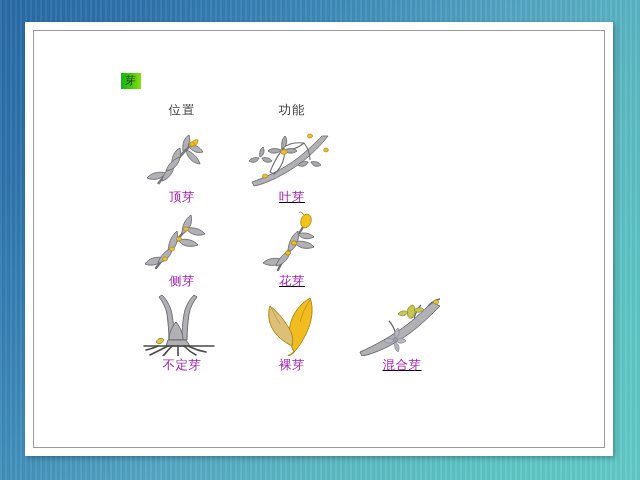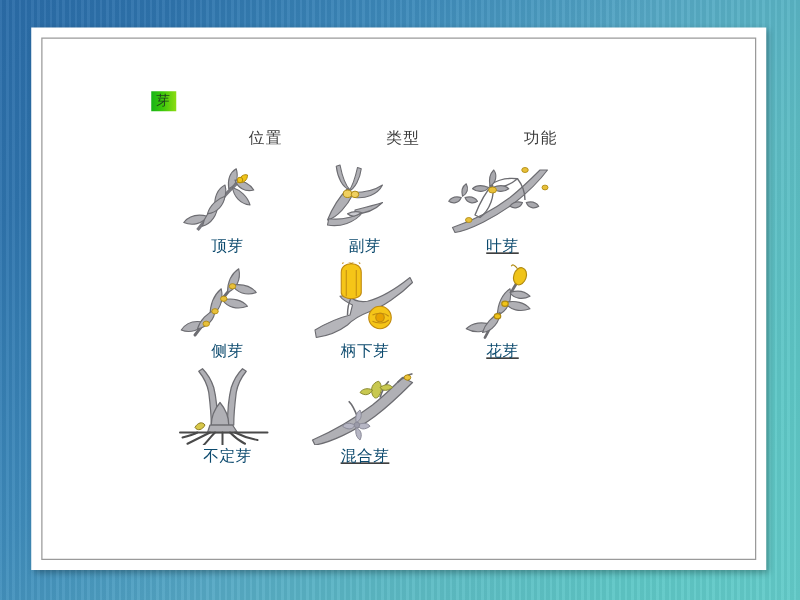--- a/index.html
+++ b/index.html
@@ -91,21 +91,21 @@
   #headers {
     position: absolute;
     left: 113px;
     top: 80px;
     width: 420px;
     display: flex;
   }
   .col-head {
     width: 88px;
     margin-right: 22px;
-    text-align: right;
+    text-align: center;
     font-size: 12.5px;
     color: #3b3b3b;
     letter-spacing: 1px;
   }
   .col-head:last-child { margin-right: 0; }
 
   
   #grid {
     position: absolute;
     left: 113px;
@@ -124,21 +124,21 @@
     align-items: center;
   }
   .cell:last-child { margin-right: 0; text-decoration: underline; }
   .cell-art {
     width: 88px;
     height: 62px;
     display: block;
   }
   .cell-label {
     font-size: 12.5px;
-    color: #0c4a6e;
+    color: #a21caf;
     letter-spacing: 0.5px;
     margin-top: 1px;
     white-space: nowrap;
   }
 </style>
 </head>
 <body>
 
 <div id="slide">
   <div id="frame-bands"></div>
@@ -147,21 +147,20 @@
     <div id="card-inner"></div>
 
     <div id="content">
 
       <div id="title-wrap">
         <span id="slide-title">芽</span>
       </div>
 
       <div id="headers">
         <div class="col-head">位置</div>
-        <div class="col-head">类型</div>
         <div class="col-head">功能</div>
       </div>
 
       <div id="grid">
 
         <div class="grid-row">
 
           <div class="cell">
             <svg class="cell-art" viewBox="0 0 88 62">
               <g stroke="#6d6d72" stroke-width="0.9" fill="#b0b0b5" stroke-linejoin="round">
@@ -175,38 +174,20 @@
                 <path d="M50 18 C56 18 62 21 65 26 C58 28 52 24 50 18 Z"></path>
               </g>
               <g stroke="#b08a10" stroke-width="0.8" fill="#f0c419">
                 <path d="M52 20 C54 15 57 13 60 14 C60 18 57 21 52 20 Z"></path>
                 <circle cx="54" cy="18" r="2.2"></circle>
               </g>
             </svg>
             <div class="cell-label">顶芽</div>
           </div>
 
-          <div class="cell">
-            <svg class="cell-art" viewBox="0 0 88 62">
-              <g stroke="#6d6d72" stroke-width="0.9" fill="#b0b0b5" stroke-linejoin="round">
-                <path d="M24 6 C26 16 28 22 32 26 C26 24 22 16 21 7 Z"></path>
-                <path d="M38 8 C36 17 34 23 31 27 C36 25 40 17 41 9 Z"></path>
-                <path d="M30 25 C24 31 18 40 14 50 C22 48 30 38 34 30 Z"></path>
-                <path d="M35 28 C44 28 52 26 58 22 C54 30 44 33 36 32 Z"></path>
-                <path d="M15 49 C24 50 34 48 42 44 C36 52 24 56 14 54 Z"></path>
-                <path d="M36 42 C44 40 52 38 58 36 C52 42 44 45 36 45 Z"></path>
-                <path d="M30 45 C34 43 38 43 41 44 C38 47 33 48 30 45 Z" fill="#c9c9ce"></path>
-              </g>
-              <g stroke="#b08a10" stroke-width="0.8" fill="#f0d060">
-                <ellipse cx="30" cy="29" rx="3.4" ry="3"></ellipse>
-                <ellipse cx="36" cy="29.5" rx="3" ry="2.6"></ellipse>
-              </g>
-            </svg>
-            <div class="cell-label">副芽</div>
-          </div>
 
 
           <div class="cell">
             <svg class="cell-art" viewBox="0 0 88 62">
               <g stroke="#6d6d72" stroke-width="0.9" fill="#b0b0b5" stroke-linejoin="round">
                 <path d="M4 56 C16 52 34 44 50 32 C60 24 68 16 74 10 L80 10 C74 18 64 28 54 36 C38 48 18 58 6 60 Z"></path>
                 <path d="M22 46 C26 36 30 28 36 22 C38 30 34 42 26 48 Z" fill="none" stroke-width="1.1"></path>
                 <path d="M34 22 C40 18 48 16 56 17 C50 22 42 25 34 24 Z" fill="none" stroke-width="1.1"></path>
                 <path d="M56 17 C60 22 62 28 62 34" fill="none" stroke-width="1.1"></path>
                 <g fill="#a9a9ae">
@@ -250,38 +231,20 @@
                 <ellipse cx="27" cy="49" rx="2.6" ry="2.1"></ellipse>
                 <ellipse cx="34" cy="39" rx="2.6" ry="2.1"></ellipse>
                 <ellipse cx="41" cy="29" rx="2.6" ry="2.1"></ellipse>
                 <ellipse cx="48" cy="19" rx="2.6" ry="2.1"></ellipse>
               </g>
             </svg>
             <div class="cell-label">侧芽</div>
           </div>
 
 
-          <div class="cell">
-            <svg class="cell-art" viewBox="0 0 88 62">
-              <g stroke="#6d6d72" stroke-width="0.9" fill="#b5b5ba" stroke-linejoin="round">
-                <path d="M4 54 C14 48 24 44 32 42 L34 34 C30 32 26 30 24 27 L30 26 C34 30 40 32 46 31 C58 28 70 20 80 12 L82 16 C72 26 58 36 46 40 C38 43 34 46 30 50 C22 56 12 59 5 60 Z"></path>
-                <path d="M30 42 C30 36 31 32 33 28" fill="none" stroke-width="1.2"></path>
-              </g>
-              <g stroke="#c08a10" stroke-width="0.9" fill="#f5c518">
-                <path d="M25 8 C25 3 29 1 33 1 C37 1 41 3 41 8 L41 24 C41 27 37 29 33 29 C29 29 25 27 25 24 Z"></path>
-                <path d="M33 1 C30 -2 27 -2 26 1 M33 1 C36 -2 39 -2 40 1" fill="none" stroke-width="1"></path>
-                <path d="M29 6 L29 27 M37 6 L37 27" fill="none" stroke-width="0.8" stroke="#c08a10"></path>
-                <circle cx="56" cy="44" r="9"></circle>
-                <path d="M50 42 C54 40 60 40 63 43" fill="none" stroke-width="0.9"></path>
-                <path d="M50 47 C54 49 60 49 63 46" fill="none" stroke-width="0.9"></path>
-                <circle cx="56" cy="44" r="3.4" fill="#e8a200"></circle>
-              </g>
-            </svg>
-            <div class="cell-label">柄下芽</div>
-          </div>
 
           <div class="cell">
             <svg class="cell-art" viewBox="0 0 88 62">
               <g stroke="#6d6d72" stroke-width="2.2" fill="none" stroke-linecap="round">
                 <path d="M30 60 C36 48 44 34 52 22 L58 12"></path>
               </g>
               <g stroke="#6d6d72" stroke-width="0.9" fill="#b0b0b5" stroke-linejoin="round">
                 <path d="M36 50 C28 47 20 48 15 53 C22 57 32 56 36 50 Z"></path>
                 <path d="M40 42 C40 33 44 25 50 21 C52 30 48 39 40 42 Z"></path>
                 <path d="M42 40 C36 43 30 49 28 56 C36 55 42 47 42 40 Z"></path>
@@ -319,20 +282,32 @@
                 <path d="M20 52 C16 54 12 55 8 56"></path>
               </g>
               <g stroke="#8a7a20" stroke-width="0.8" fill="#d8c84a">
                 <path d="M18 48 C20 44 24 43 26 46 C24 50 20 51 18 48 Z"></path>
               </g>
             </svg>
             <div class="cell-label">不定芽</div>
           </div>
 
 
+          <div class="cell">
+            <svg class="cell-art" viewBox="0 0 88 62">
+              <g stroke="#b08a10" stroke-width="1" stroke-linejoin="round">
+                <path d="M46 58 C42 50 40 42 42 32 C44 20 52 10 62 4 C66 14 64 28 58 40 C54 48 50 54 46 58 Z" fill="#f0bc20"></path>
+                <path d="M44 52 C36 48 28 42 24 34 C20 26 20 18 22 12 C30 18 38 28 43 38 C45 43 45 48 44 52 Z" fill="#dcc078"></path>
+                <path d="M46 58 C44 60 42 61 40 62" fill="none" stroke-width="1.6"></path>
+                <path d="M52 28 C54 20 58 12 62 6" fill="none" stroke-width="0.8" stroke="#c08a10"></path>
+                <path d="M32 30 C28 24 25 18 23 13" fill="none" stroke-width="0.8" stroke="#b09a50"></path>
+              </g>
+            </svg>
+            <div class="cell-label">裸芽</div>
+          </div>
 
           <div class="cell">
             <svg class="cell-art" viewBox="0 0 88 62">
               <g stroke="#6d6d72" stroke-width="1" fill="#b0b0b5" stroke-linejoin="round">
                 <path d="M2 58 C16 52 34 42 50 30 C60 22 68 14 74 8 L82 12 C74 20 64 30 52 39 C36 51 16 60 4 62 Z"></path>
                 <path d="M38 40 C36 34 34 30 31 27" fill="none" stroke-width="1.4"></path>
                 <path d="M56 24 C58 18 60 14 63 11" fill="none" stroke-width="1.4"></path>
                 <path d="M70 12 C74 8 78 6 82 5" fill="none" stroke-width="1.4"></path>
               </g>
               <g stroke="#8a8a30" stroke-width="0.8" fill="#c8c850">

